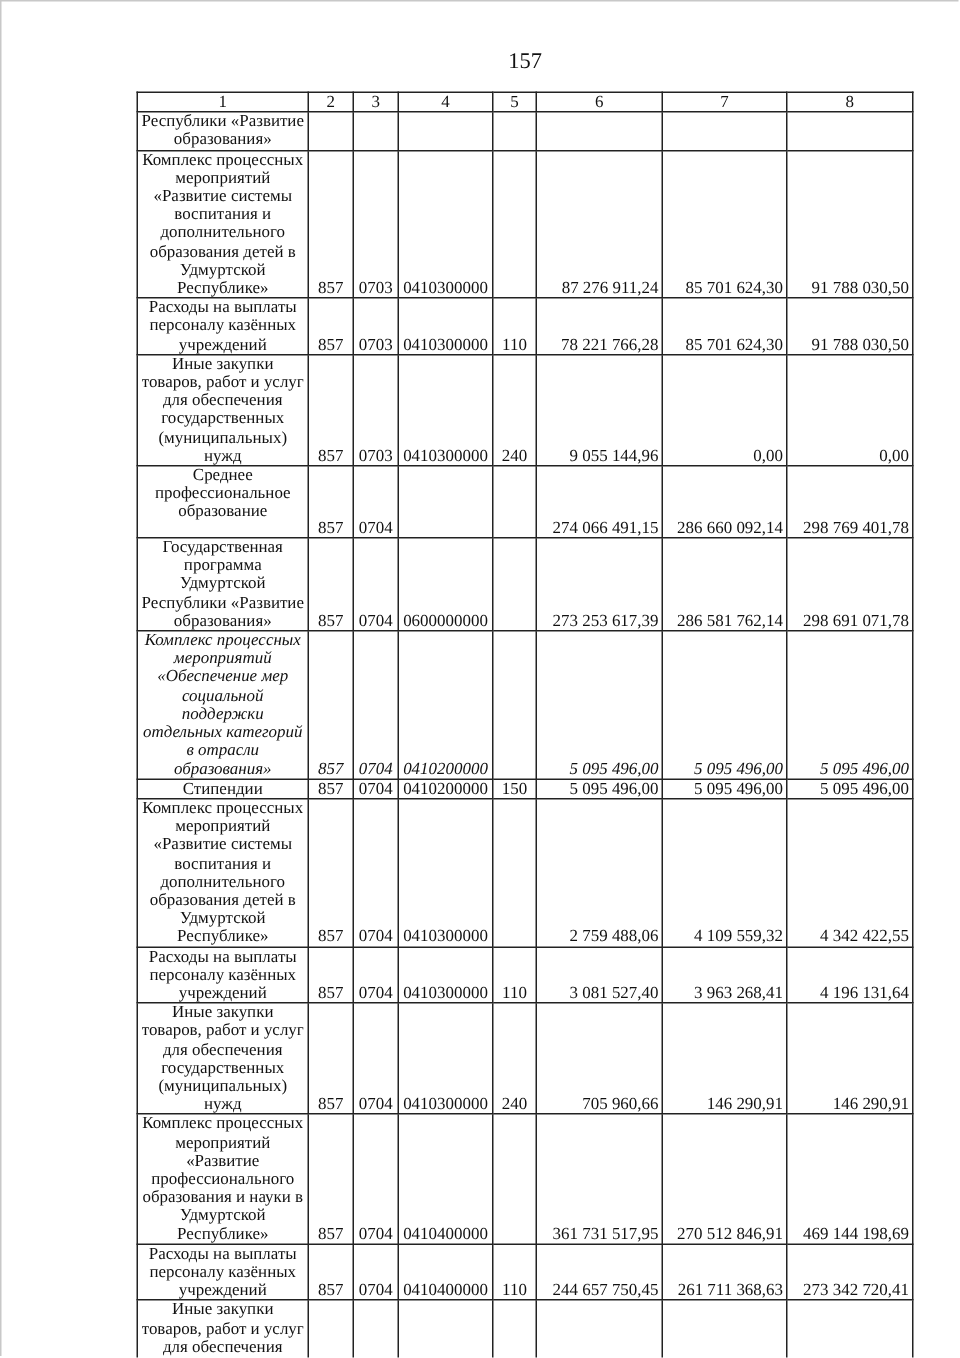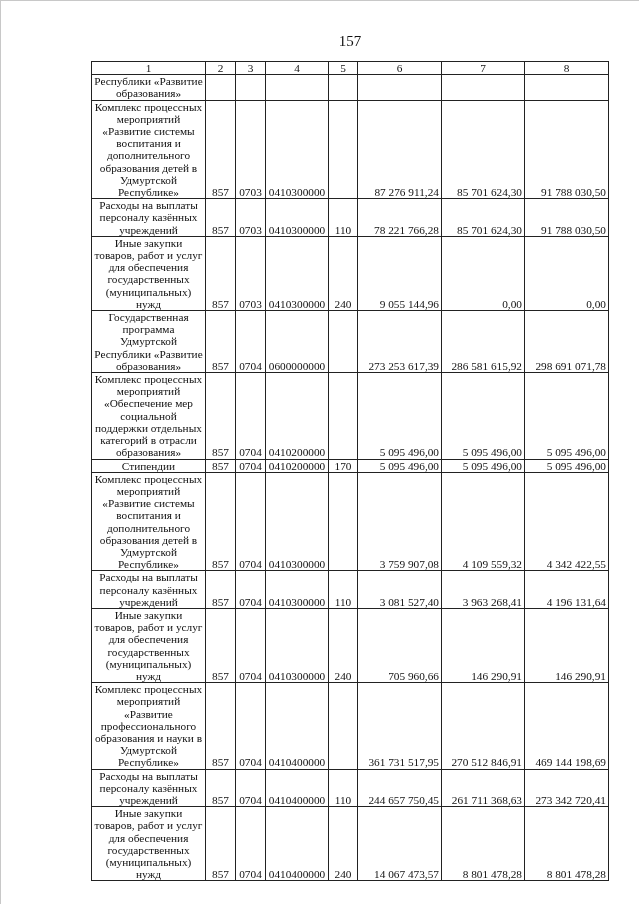--- a/index.html
+++ b/index.html
@@ -79,57 +79,67 @@
       <tr style="height: 60px;">
         <td class="name" style="vertical-align: top;">Иные закупки товаров, работ и услуг для обеспечения государственных (муниципальных) нужд</td>
         <td class="c">857</td>
         <td class="c">0703</td>
         <td class="c">0410300000</td>
         <td class="c">240</td>
         <td class="num">9 055 144,96</td>
         <td class="num">0,00</td>
         <td class="num">0,00</td>
       </tr>
+      <tr style="height: 48px;">
+        <td class="name" style="vertical-align: top;">Среднее профессиональное образование</td>
+        <td class="c">857</td>
+        <td class="c">0704</td>
+        <td class="c"></td>
+        <td class="c"></td>
+        <td class="num">274 066 491,15</td>
+        <td class="num">286 660 092,14</td>
+        <td class="num">298 769 401,78</td>
+      </tr>
       <tr style="height: 38px;">
         <td class="name" style="vertical-align: top; margin-top: 24px;">Государственная программа Удмуртской Республики «Развитие образования»</td>
         <td class="c">857</td>
         <td class="c">0704</td>
         <td class="c">0600000000</td>
         <td class="c"></td>
         <td class="num">273 253 617,39</td>
-        <td class="num">286 581 615,92</td>
+        <td class="num">286 581 762,14</td>
         <td class="num">298 691 071,78</td>
       </tr>
-      <tr style="height: 77px;">
+      <tr style="height: 77px; font-style: italic;">
         <td class="name" style="vertical-align: top;">Комплекс процессных мероприятий «Обеспечение мер социальной поддержки отдельных категорий в отрасли образования»</td>
         <td class="c">857</td>
         <td class="c">0704</td>
         <td class="c">0410200000</td>
         <td class="c"></td>
         <td class="num">5 095 496,00</td>
         <td class="num">5 095 496,00</td>
         <td class="num">5 095 496,00</td>
       </tr>
       <tr style="height: 13px;">
         <td class="name" style="vertical-align: top;">Стипендии</td>
         <td class="c">857</td>
         <td class="c">0704</td>
         <td class="c">0410200000</td>
-        <td class="c">170</td>
+        <td class="c">150</td>
         <td class="num">5 095 496,00</td>
         <td class="num">5 095 496,00</td>
         <td class="num">5 095 496,00</td>
       </tr>
       <tr style="height: 90px;">
         <td class="name" style="vertical-align: top;">Комплекс процессных мероприятий «Развитие системы воспитания и дополнительного образования детей в Удмуртской Республике»</td>
         <td class="c">857</td>
         <td class="c">0704</td>
         <td class="c">0410300000</td>
         <td class="c"></td>
-        <td class="num">3 759 907,08</td>
+        <td class="num">2 759 488,06</td>
         <td class="num">4 109 559,32</td>
         <td class="num">4 342 422,55</td>
       </tr>
       <tr style="height: 36px;">
         <td class="name" style="vertical-align: top;">Расходы на выплаты персоналу казённых учреждений</td>
         <td class="c">857</td>
         <td class="c">0704</td>
         <td class="c">0410300000</td>
         <td class="c">110</td>
         <td class="num">3 081 527,40</td>

